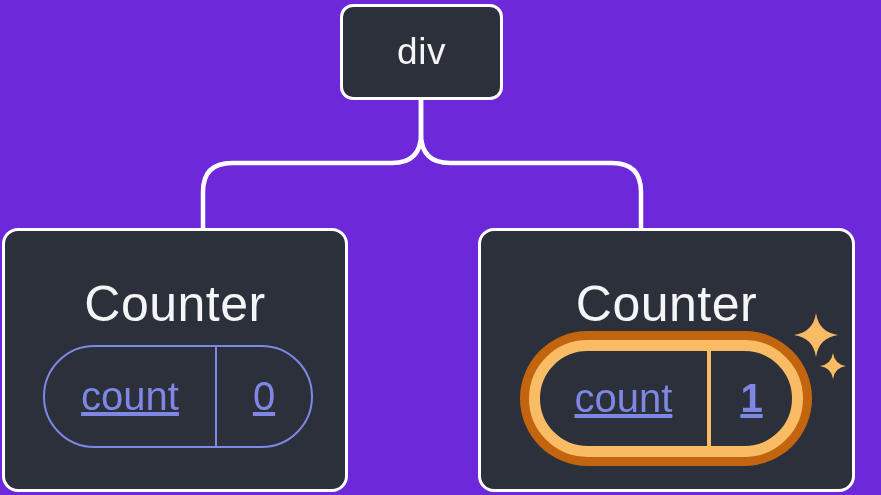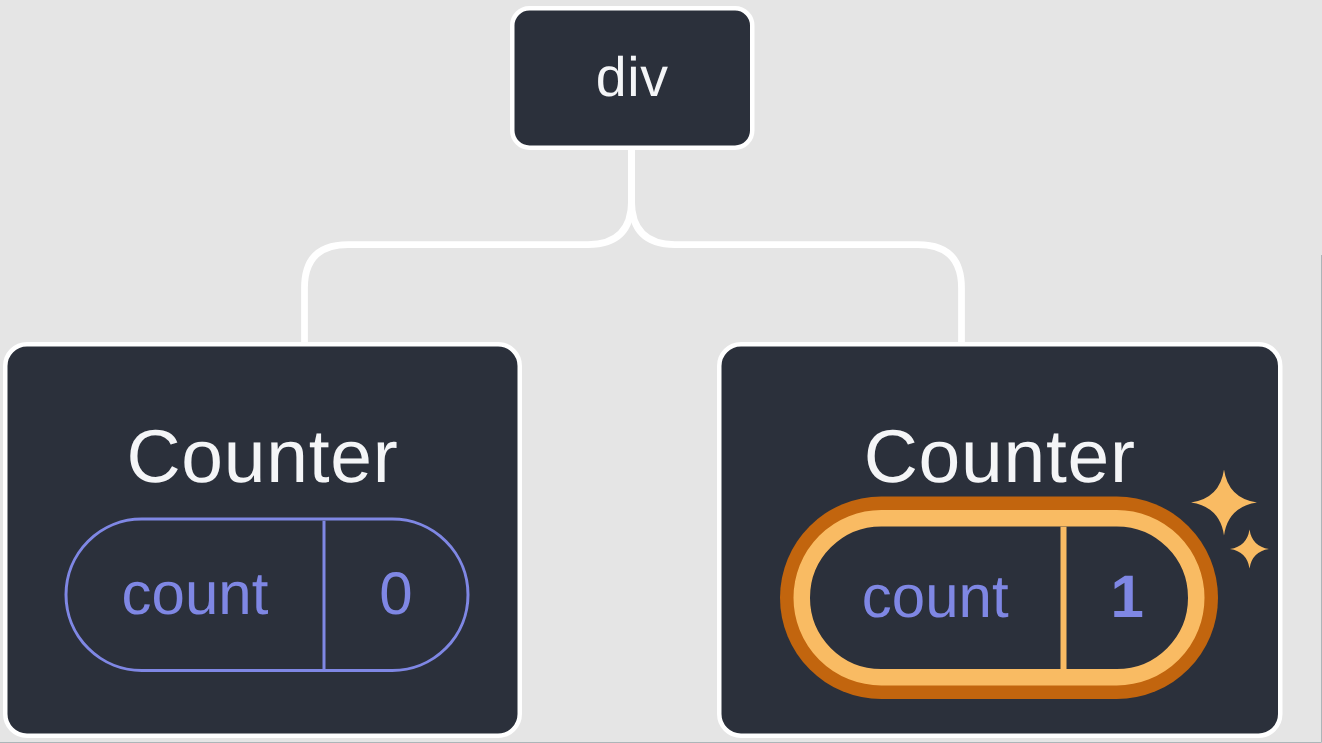--- a/index.html
+++ b/index.html
@@ -4,21 +4,21 @@
 <style>
   html, body { margin: 0; padding: 0; }
   body {
     font-family: "Liberation Sans", "DejaVu Sans", sans-serif;
     background: #4c666f;
   }
   .canvas {
     position: relative;
     width: 881px;
     height: 495px;
-    background: #e5e5e5;
+    background: #6d28d9;
     overflow: hidden;
   }
   
   .node {
     position: absolute;
     box-sizing: border-box;
     background: #2b303b;
     border: 3.5px solid #ffffff;
   }
   .root-node {
@@ -69,20 +69,21 @@
     left: 48px; top: 109px;
     width: 274px; height: 117px;
     border: 11px solid #f9bb63;
     box-shadow: 0 0 0 9px #c2650e;
     background: #2b303b;
   }
   .pill-key, .pill-value {
     display: flex; align-items: center; justify-content: center;
     color: #7f87e4;
     font-size: 40px;
+    text-decoration: underline;
   }
   .pill-plain .pill-key   { width: 170px; }
   .pill-plain .pill-value { flex: 1; }
   .pill-highlight .pill-key   { width: 167px; }
   .pill-highlight .pill-value { flex: 1; font-weight: 700; }
   .pill-divider { width: 2px; background: #7f87e4; }
   .pill-highlight .pill-divider { width: 4px; background: #f9bb63; }
   
   .connector-svg {
     position: absolute; left: 0; top: 0;

